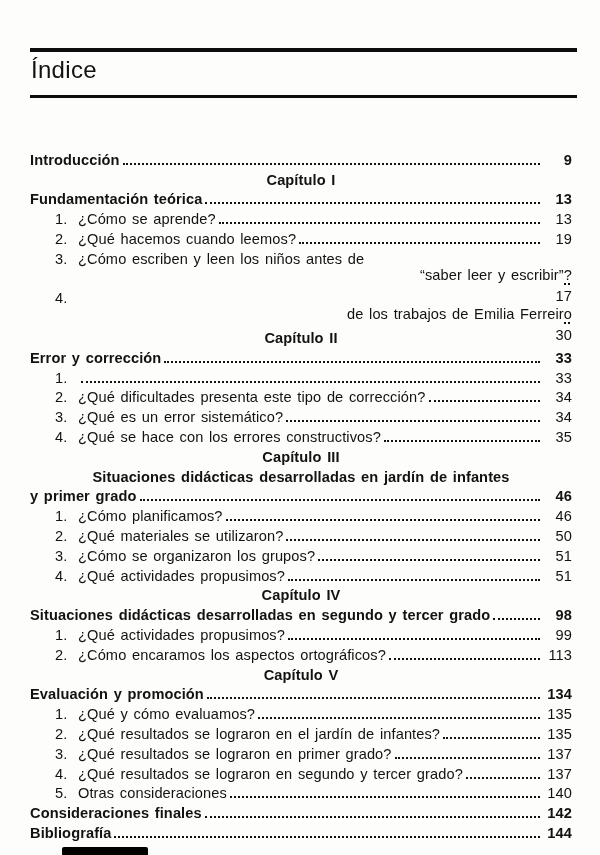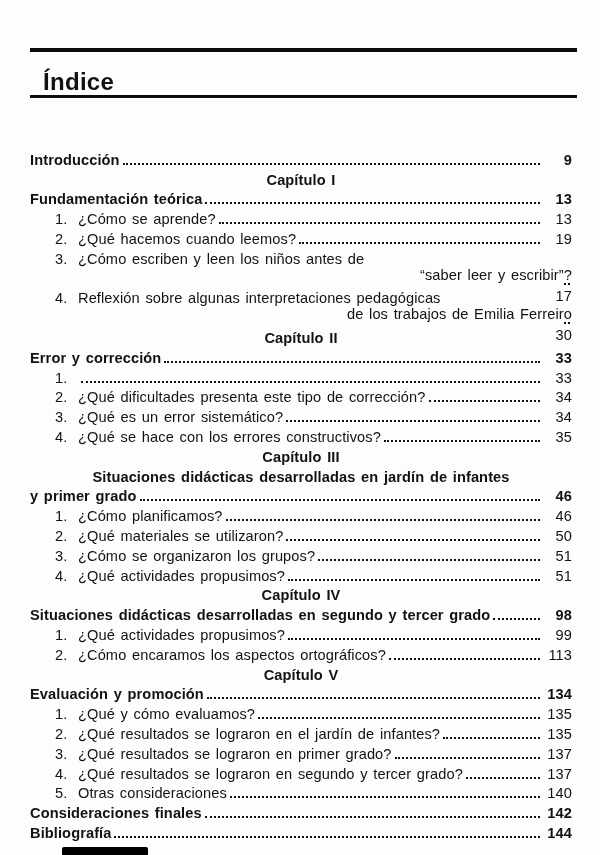--- a/index.html
+++ b/index.html
@@ -11,22 +11,22 @@
     font-family: "Liberation Sans", sans-serif;
     overflow: hidden;
   }
   .rule {
     position: absolute; left: 30px; right: 23px;
     background: var(--rule, #0d0d0d);
   }
   .rule-top { top: 48px; height: 4px; }
   .rule-bottom { top: 95px; height: 3px; }
   .page-title {
-    position: absolute; left: 31px; top: 57px; margin: 12px;
-    font-size: 24px; font-weight: 700; letter-spacing: 0.3px;
+    position: absolute; left: 31px; top: 57px; margin: 0;
+    font-size: 24px; font-weight: 400; letter-spacing: 0.3px;
     line-height: 1.1;
   }
   .toc {
     position: absolute; left: 30px; right: 28px; top: 148px;
   }
   .row {
     display: flex; align-items: flex-end;
     height: 19.8px;
     font-size: 14.6px;
     word-spacing: 1.5px;
@@ -86,21 +86,20 @@
       <span class="num">3.</span>
       <span class="label">¿Cómo escriben y leen los niños antes de</span>
     </div>
     <div class="row subcont">
       <span class="label">“saber leer y escribir”?</span>
       <span class="leader"></span>
       <span class="pagenum">17</span>
     </div>
     <div class="row sub">
       <span class="num">4.</span>
-      <span class="label">Reflexión sobre algunas interpretaciones pedagógicas</span>
     </div>
     <div class="row subcont">
       <span class="label">de los trabajos de Emilia Ferreiro</span>
       <span class="leader"></span>
       <span class="pagenum">30</span>
     </div>
     <div class="row main bold">
       <span class="label">Capítulo II</span>
     </div>
     <div class="row main bold">

